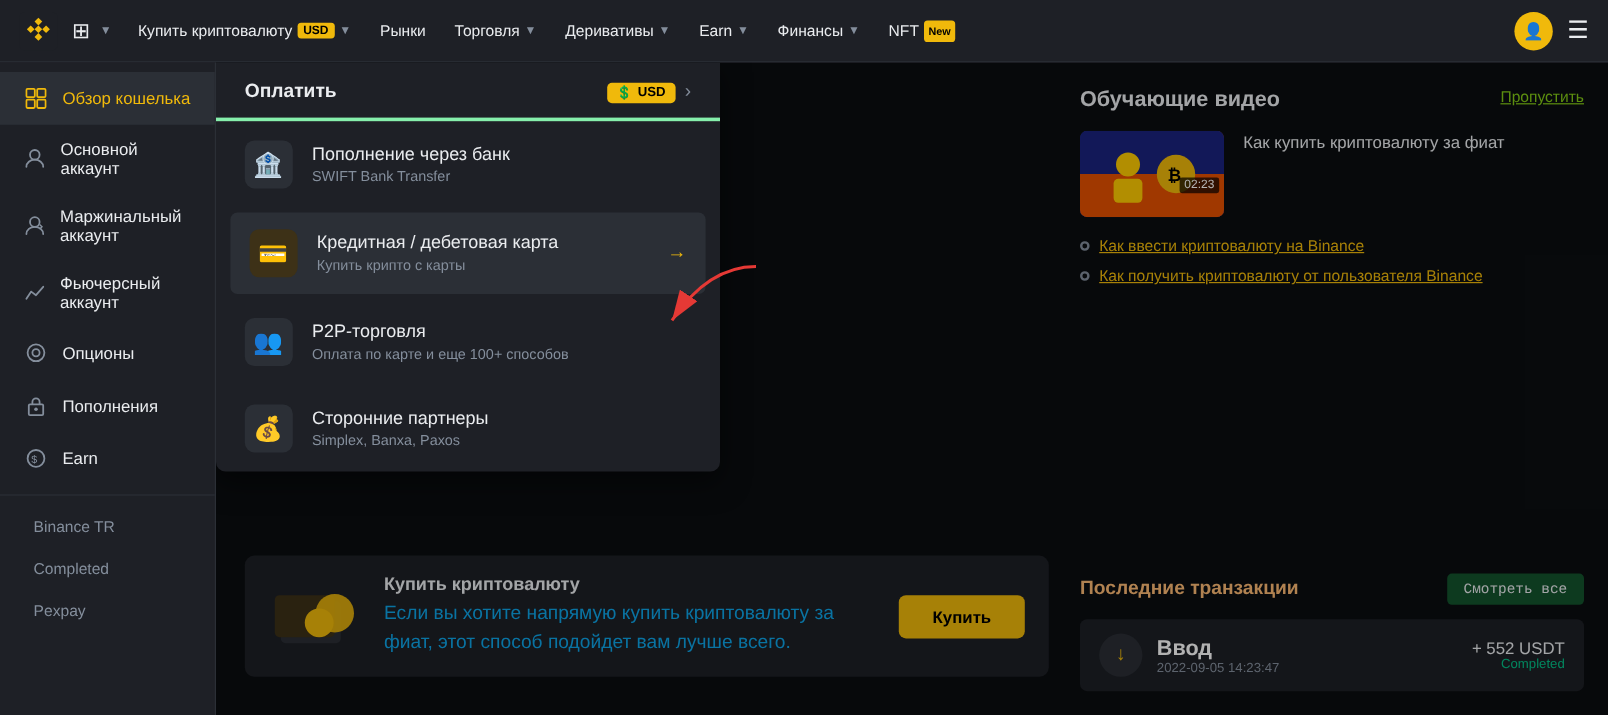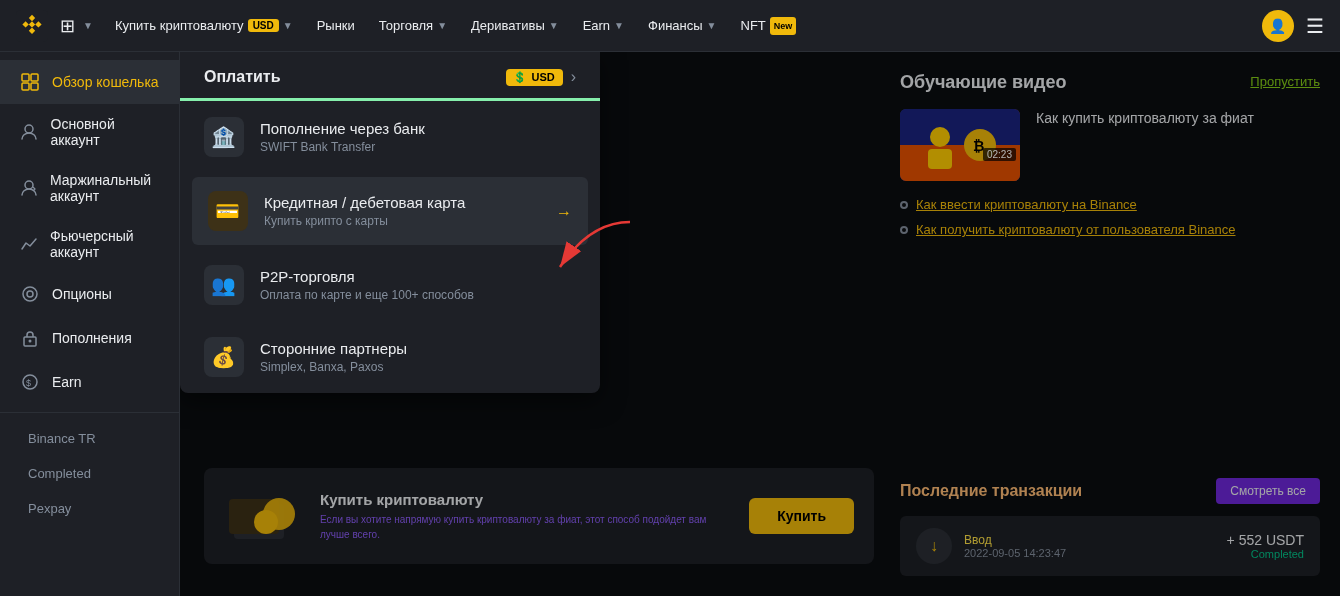--- a/index.html
+++ b/index.html
@@ -386,22 +386,22 @@
       width: 670px;
     }
     .banner-text { flex: 1; }
     .banner-title {
       font-size: 15px;
       font-weight: 600;
       color: #eaecef;
       margin-bottom: 4px;
     }
     .banner-desc {
-      font-size: 10px;
-      color: #8b5cf6;
+      font-size: 16px;
+      color: #0ea5e9;
       line-height: 1.5;
     }
     .buy-btn {
       background: #f0b90b;
       color: #000;
       font-size: 14px;
       font-weight: 600;
       padding: 10px 28px;
       border-radius: 6px;
       border: none;
@@ -422,27 +422,28 @@
       align-items: center;
       justify-content: space-between;
       margin-bottom: 12px;
     }
     .transactions-title {
       font-size: 16px;
       font-weight: 700;
       color: #fdba74;
     }
     .view-all-btn {
-      background: #6d28d9;
+      background: #14532d;
       color: #eaecef;
       font-size: 12px;
       padding: 6px 14px;
       border-radius: 4px;
       border: none;
       cursor: pointer;
+      font-family: Liberation Mono, monospace;
     }
     .transaction-item {
       background: #1e2026;
       border-radius: 6px;
       padding: 12px 16px;
       display: flex;
       align-items: center;
       gap: 12px;
     }
     .tx-icon {
@@ -451,23 +452,23 @@
       background: #2b2f36;
       border-radius: 50%;
       display: flex;
       align-items: center;
       justify-content: center;
       font-size: 16px;
       color: #f0b90b;
     }
     .tx-info { flex: 1; }
     .tx-type {
-      font-size: 12px;
-      color: #fde047;
-      font-weight: 400;
+      font-size: 18px;
+      color: #ffffff;
+      font-weight: 700;
     }
     .tx-date { font-size: 11px; color: #848e9c; }
     .tx-amount {
       text-align: right;
     }
     .tx-value {
       font-size: 14px;
       color: #eaecef;
       font-weight: 500;
     }

